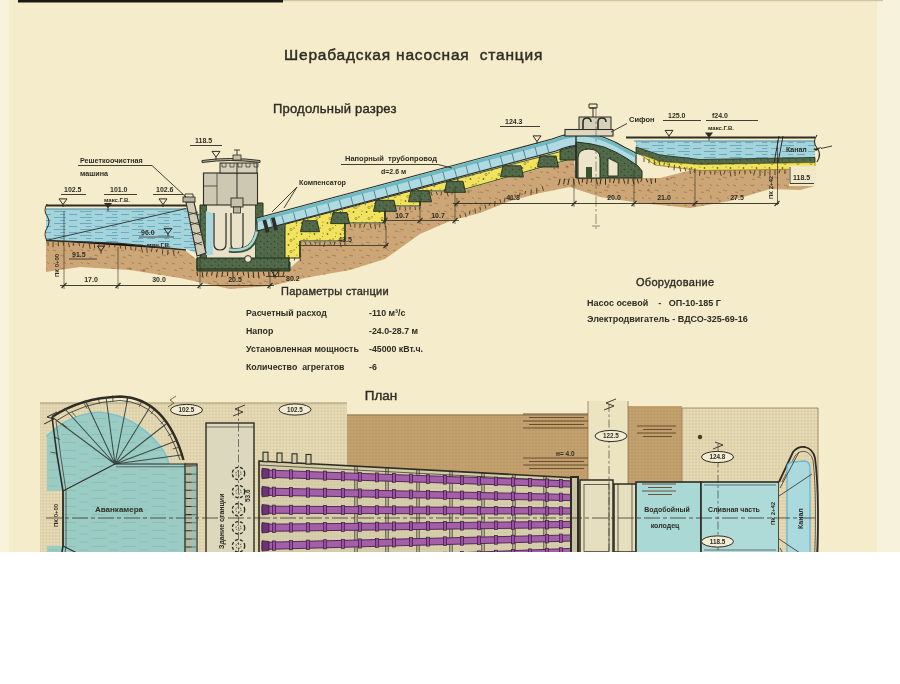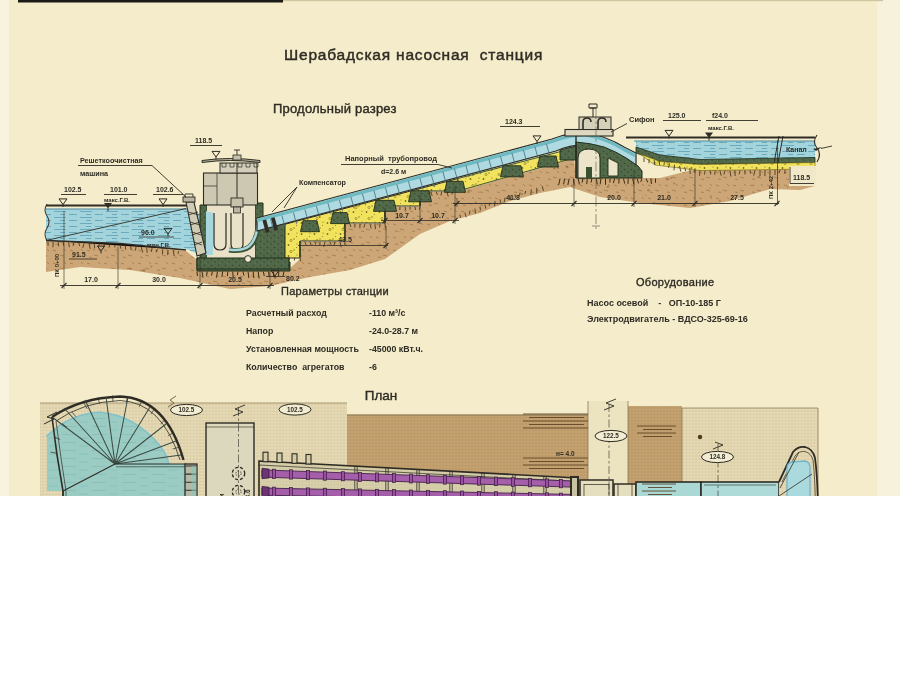--- a/index.html
+++ b/index.html
@@ -1,15 +1,15 @@
 <!DOCTYPE html>
 <html><head><meta charset="utf-8">
 <style>
 html,body{margin:0;padding:0;background:#fff;}
-#pg{position:relative;width:900px;height:496px;overflow:hidden;background:#f4ecca;font-family:"Liberation Sans",sans-serif;}
+#pg{position:relative;width:900px;height:552px;overflow:hidden;background:#f4ecca;font-family:"Liberation Sans",sans-serif;}
 svg{position:absolute;left:0;top:0;}
 </style></head><body>
 <div id="pg">
 <svg width="900" height="684" viewBox="0 0 900 684">
 <defs>
 <pattern id="weaveL" width="3.2" height="3.2" patternUnits="userSpaceOnUse">
  <rect width="3.2" height="3.2" fill="#e8deba"></rect>
  <path d="M0 1.6 H3.2 M1.6 0 V3.2" stroke="#d2c398" stroke-width="0.6"></path>
 </pattern>
 <pattern id="weaveB" width="3.2" height="3.2" patternUnits="userSpaceOnUse">

